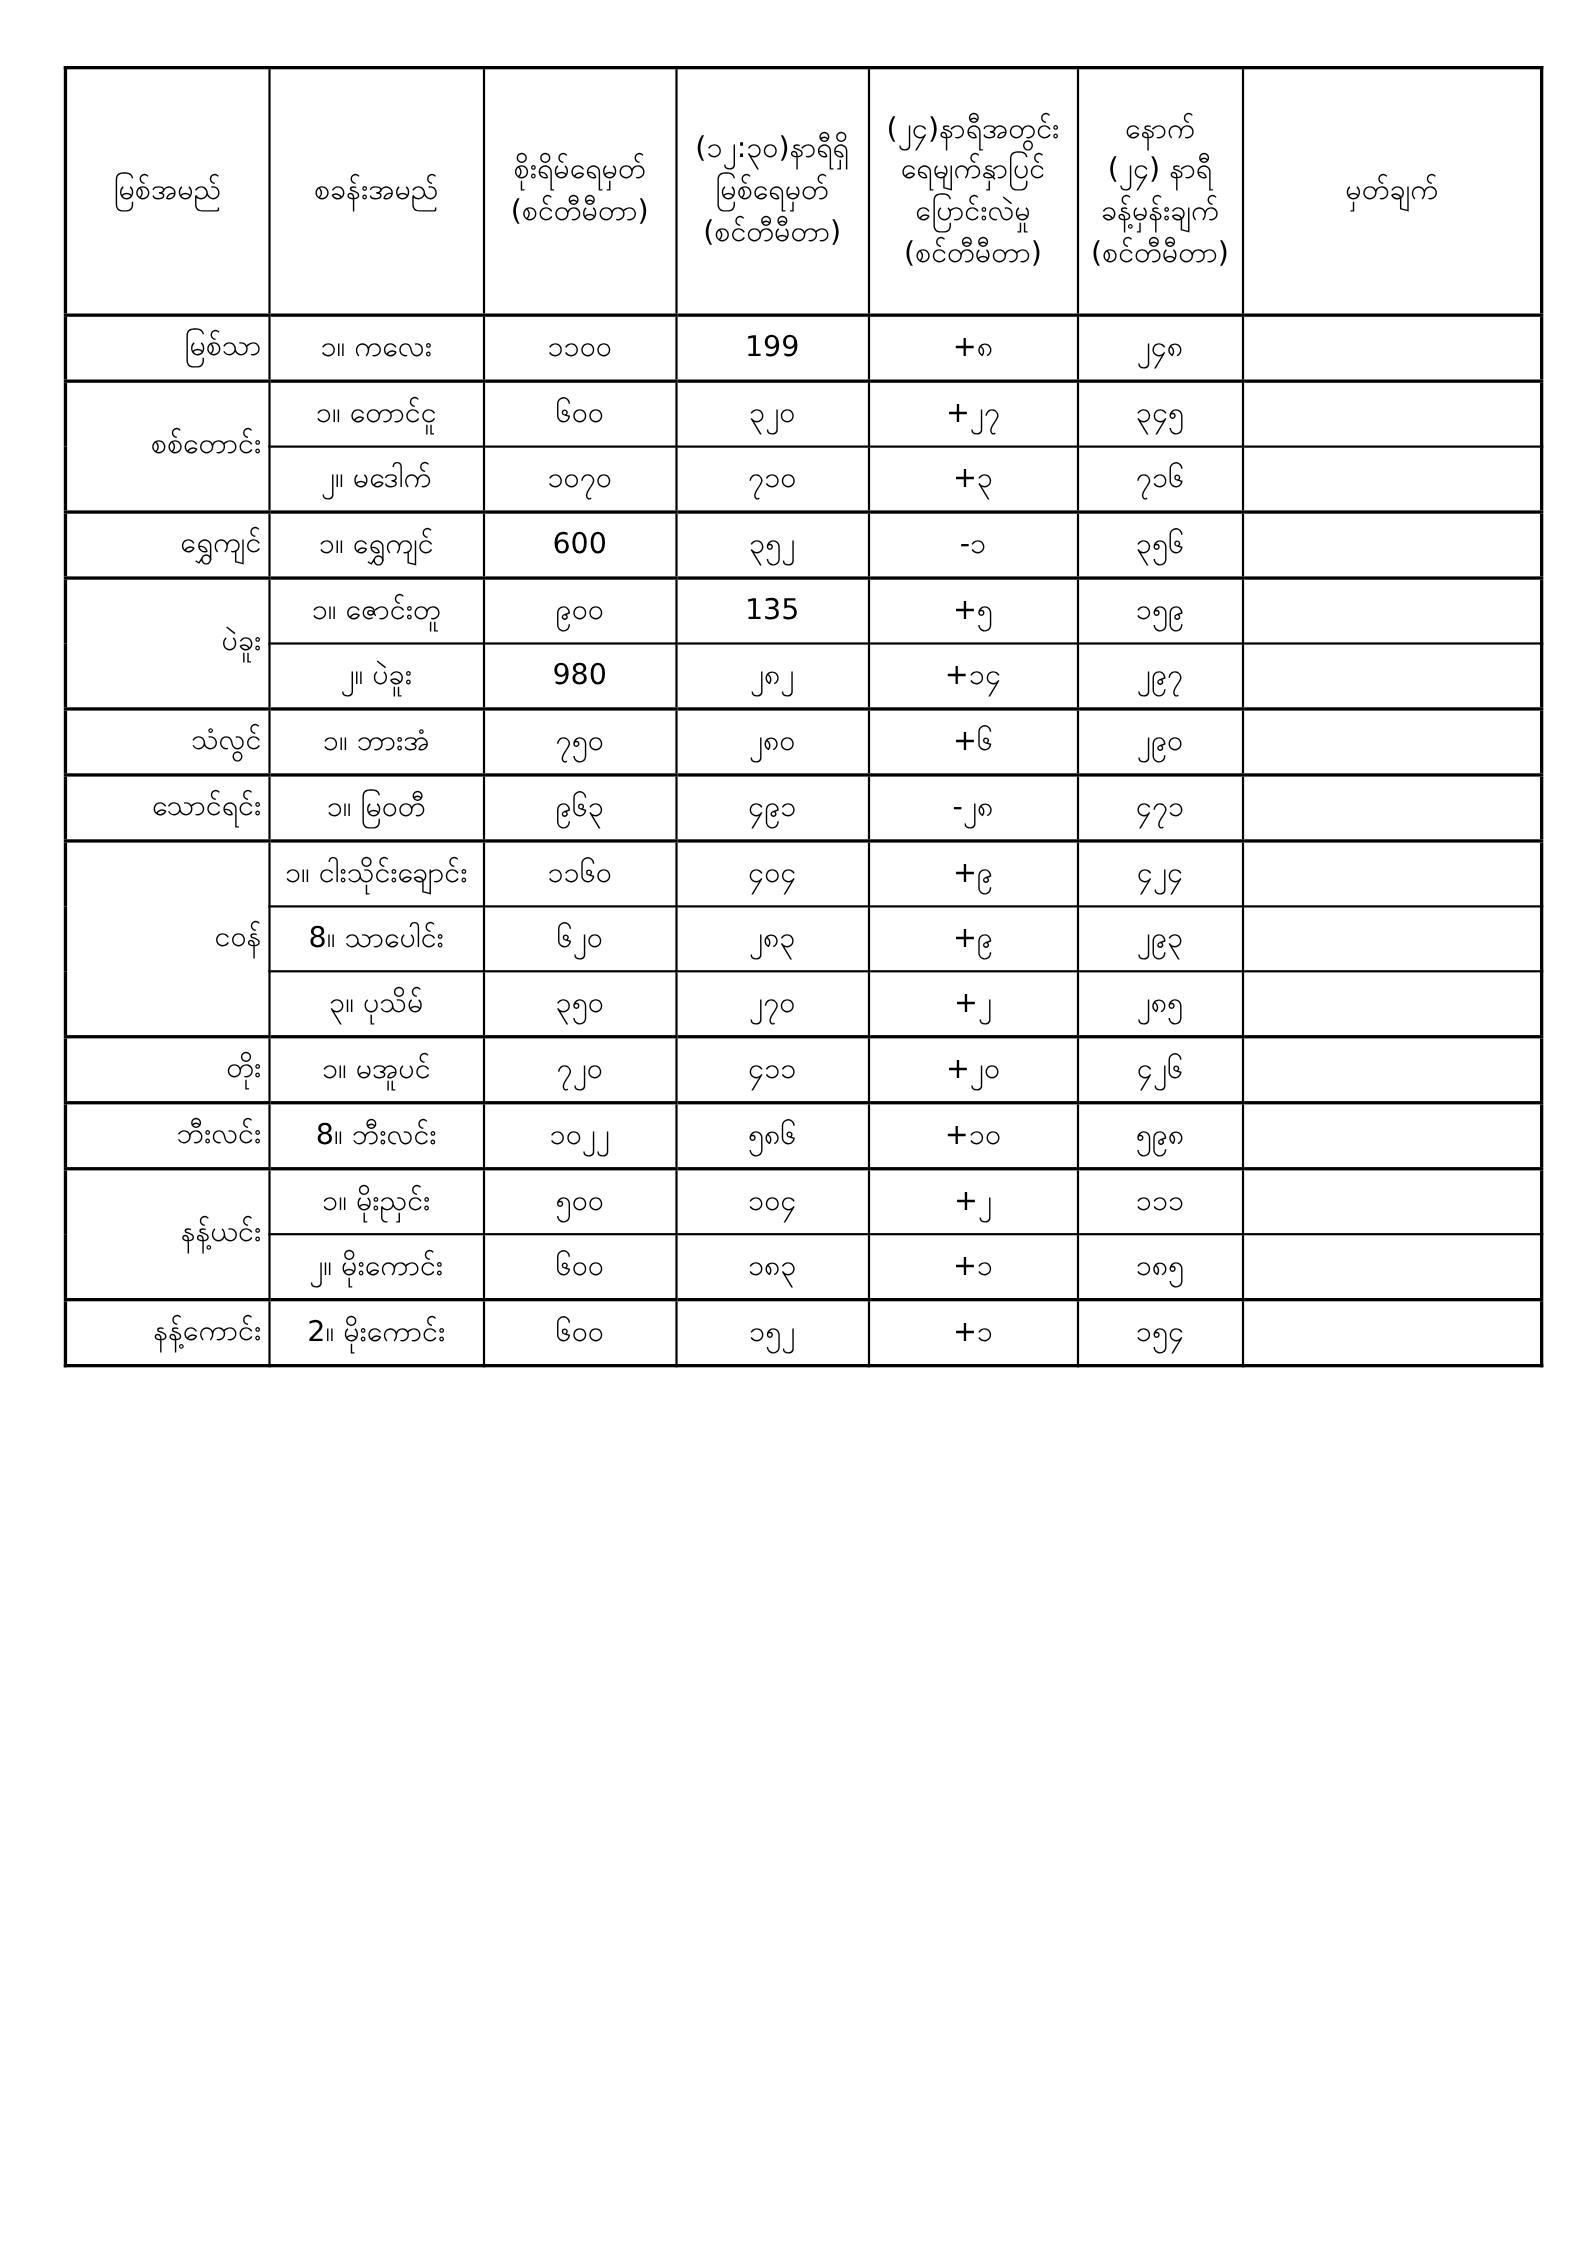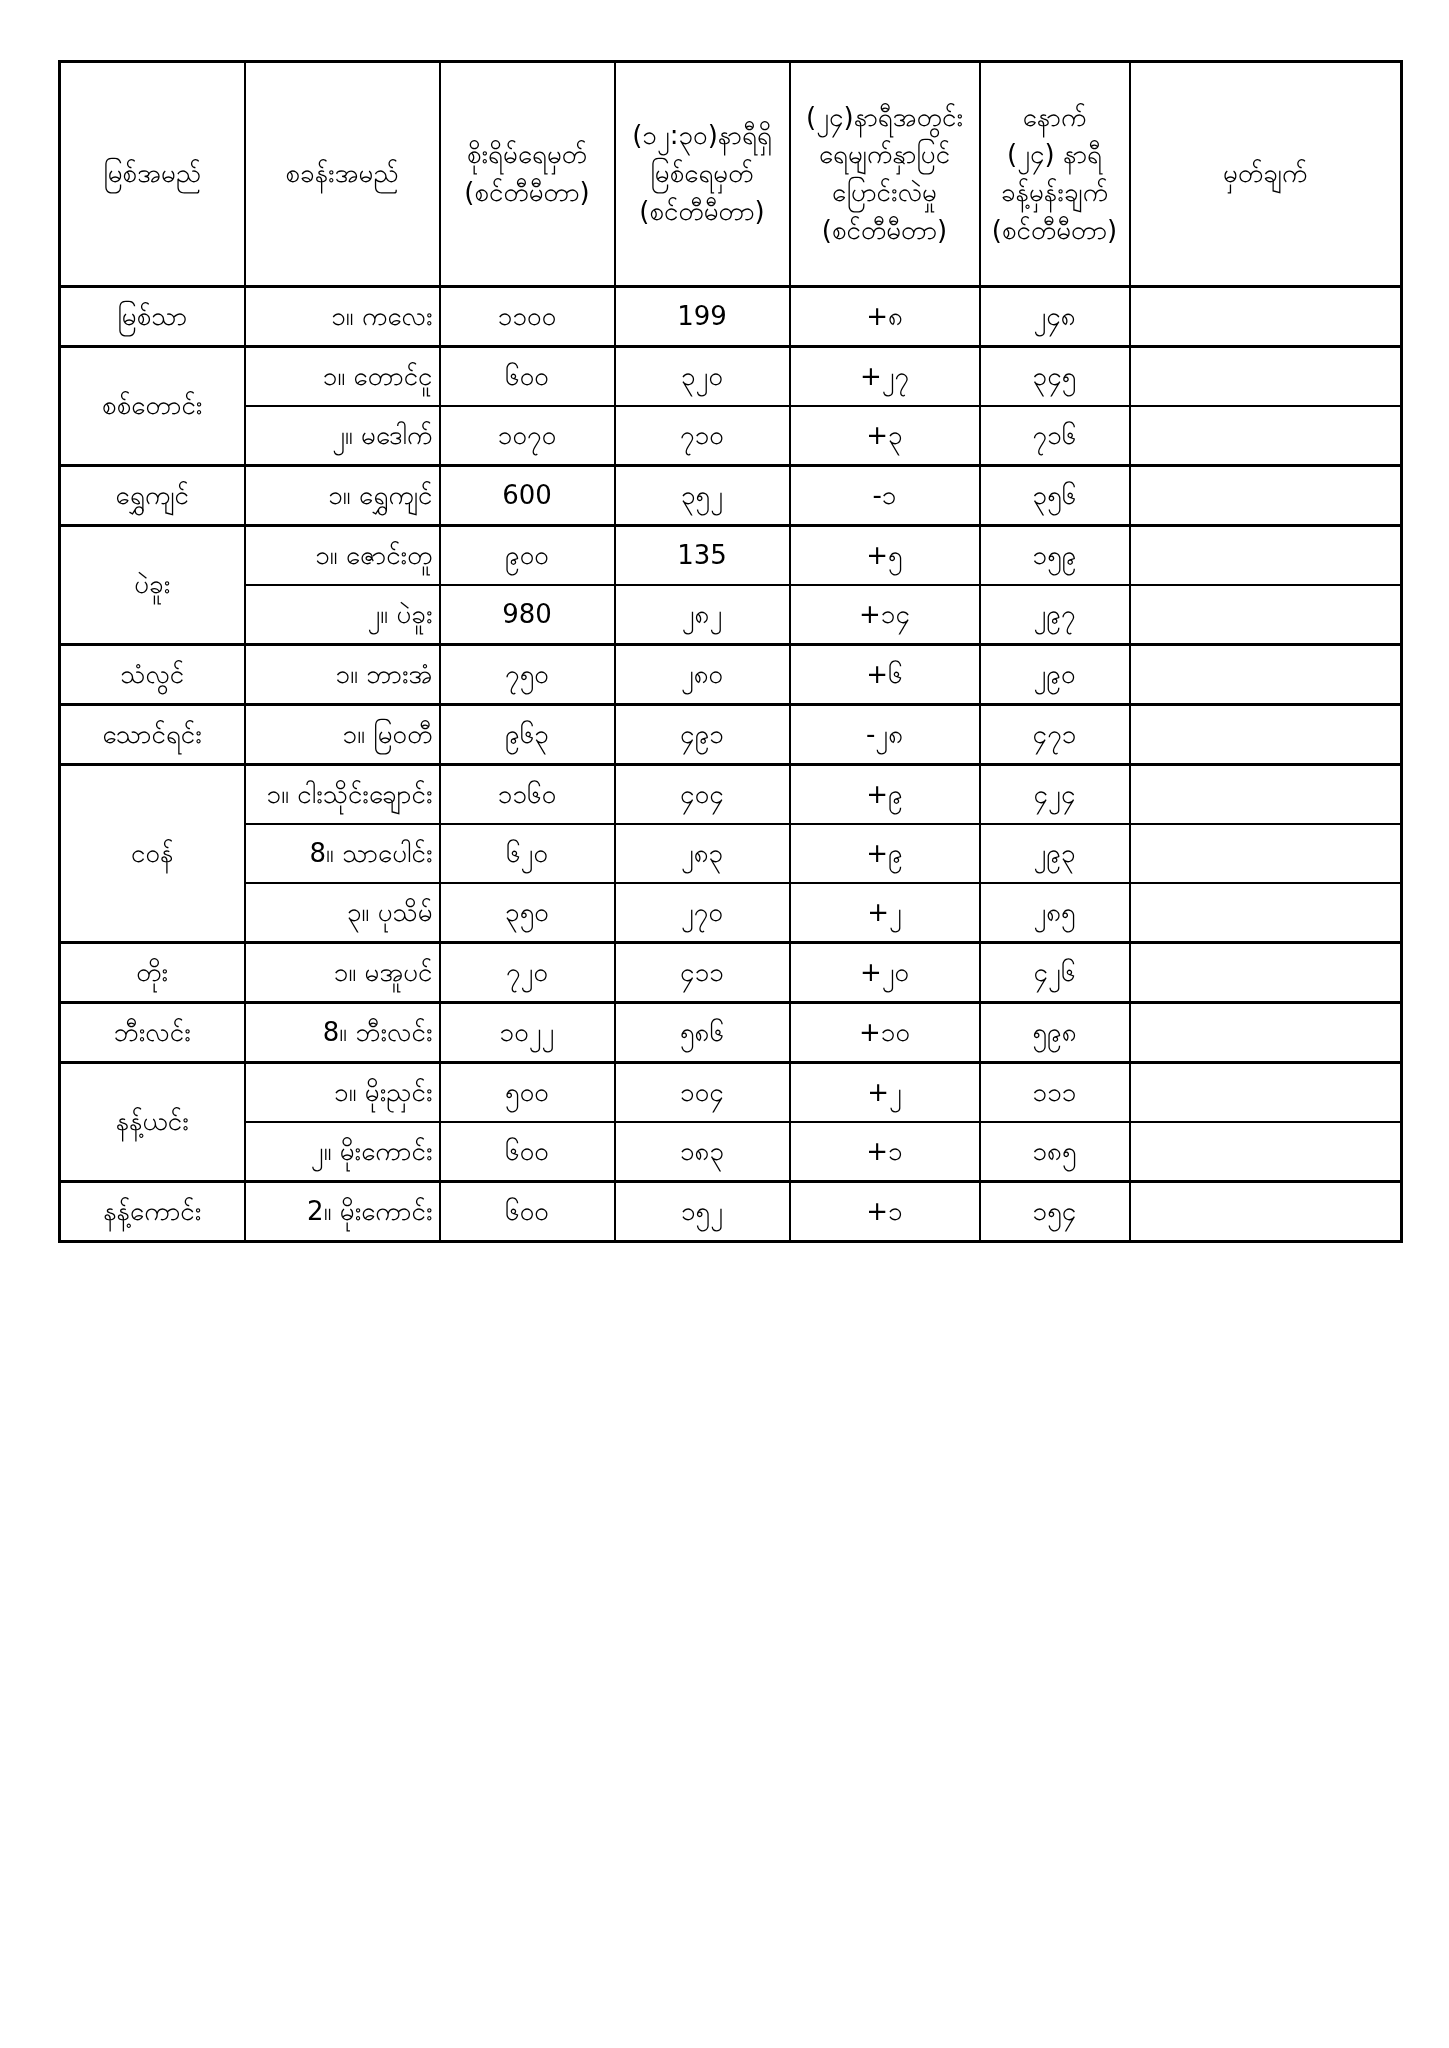--- a/index.html
+++ b/index.html
@@ -36,22 +36,22 @@
     text-align: center;
     vertical-align: middle;
     white-space: pre-line;
     padding: 2px 6px;
   }
   table.wl tbody td {
     height: 57px;
     vertical-align: middle;
     padding: 0 6px;
   }
-  td.river   { text-align: center; padding-left: 12px; }
-  td.station { text-align: right; padding-left: 12px; }
+  td.river   { text-align: right; padding-left: 12px; font-family: Liberation Mono, monospace; }
+  td.station { text-align: center; padding-left: 12px; }
   td.num     { text-align: center; }
   td.remark  { text-align: left; }
   tr.grp td  { border-top: 3px solid #000000; }
 </style>
 </head>
 <body>
 
 <div class="page">
   <table class="wl">
     <colgroup>

